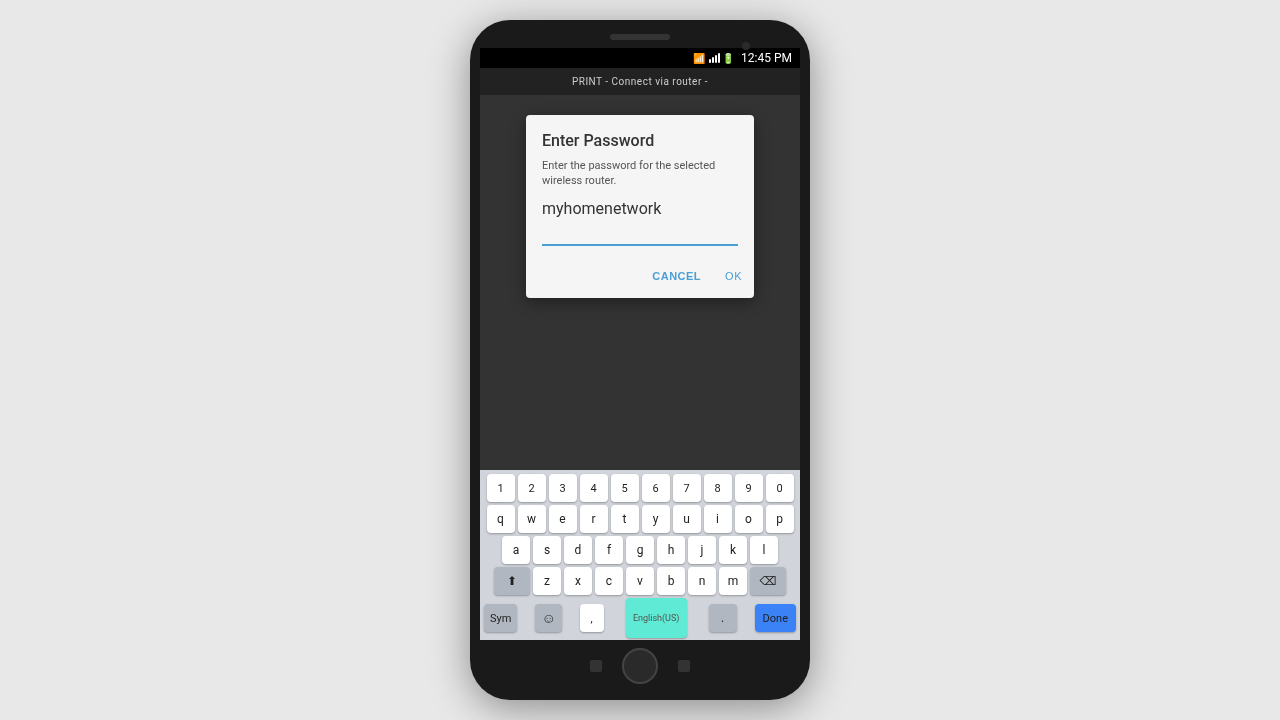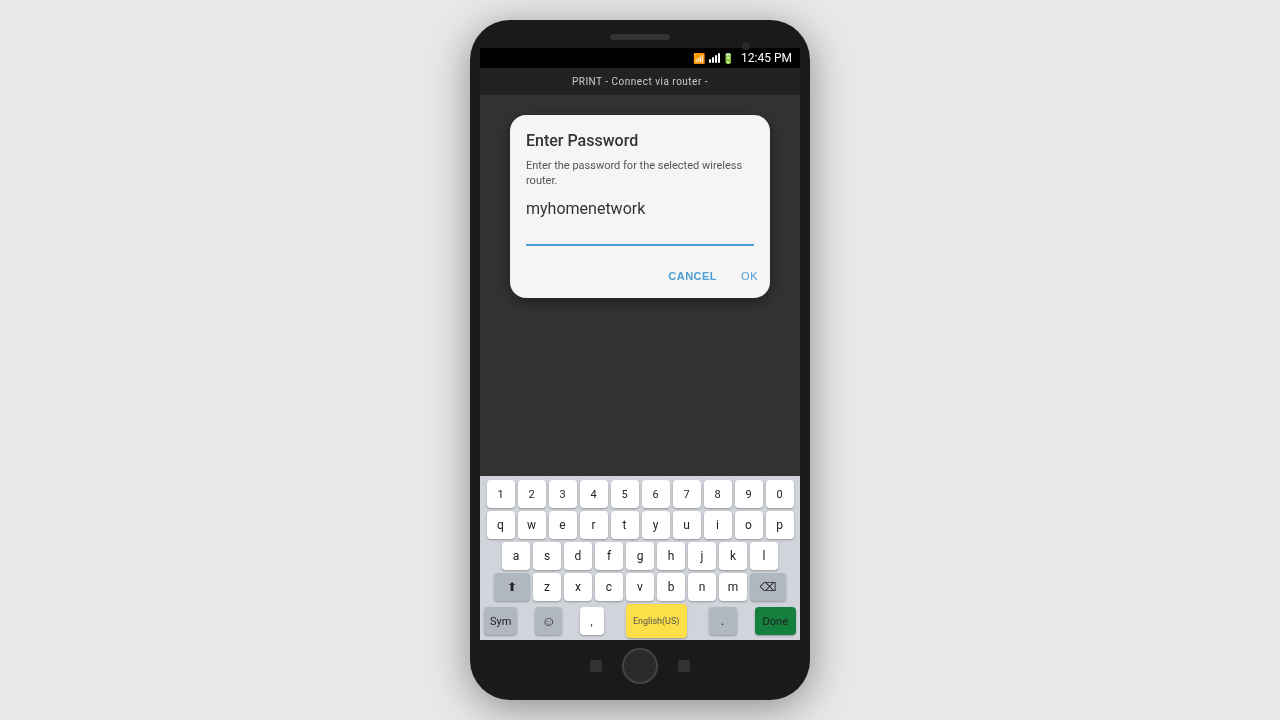--- a/index.html
+++ b/index.html
@@ -125,22 +125,22 @@
       top: 0; left: 0; right: 0; bottom: 0;
       background: rgba(0,0,0,0.4);
       display: flex;
       justify-content: center;
       align-items: flex-start;
       padding-top: 20px;
     }
 
     .dialog {
       background: #f5f5f5;
-      border-radius: 16px;
-      width: 260px;
+      border-radius: 4px;
+      width: 228px;
       padding: 0;
       overflow: hidden;
       box-shadow: 0 4px 16px rgba(0,0,0,0.4);
     }
 
     .dialog-title {
       font-size: 16px;
       font-weight: 500;
       color: #333;
       padding: 16px 16px 8px 16px;
@@ -269,23 +269,23 @@
       align-items: center;
       justify-content: center;
       font-size: 11px;
       color: #222;
       box-shadow: 0 1px 2px rgba(0,0,0,0.3);
       cursor: pointer;
     }
 
     .kb-key-space {
       flex: 1;
-      background: #fde047;
-      border-radius: 4px;
-      height: 34px;
+      background: #5eead4;
+      border-radius: 4px;
+      height: 40px;
       display: flex;
       align-items: center;
       justify-content: center;
       font-size: 9px;
       color: #555;
       box-shadow: 0 1px 2px rgba(0,0,0,0.3);
       cursor: pointer;
       margin: 0 4px;
     }
 
@@ -297,21 +297,21 @@
       display: flex;
       align-items: center;
       justify-content: center;
       font-size: 12px;
       color: #222;
       box-shadow: 0 1px 2px rgba(0,0,0,0.3);
       cursor: pointer;
     }
 
     .kb-key-done {
-      background: #15803d;
+      background: #3b82f6;
       border-radius: 4px;
       padding: 0 8px;
       height: 28px;
       display: flex;
       align-items: center;
       justify-content: flex-end;
       font-size: 11px;
       color: #222;
       box-shadow: 0 1px 2px rgba(0,0,0,0.3);
       cursor: pointer;

